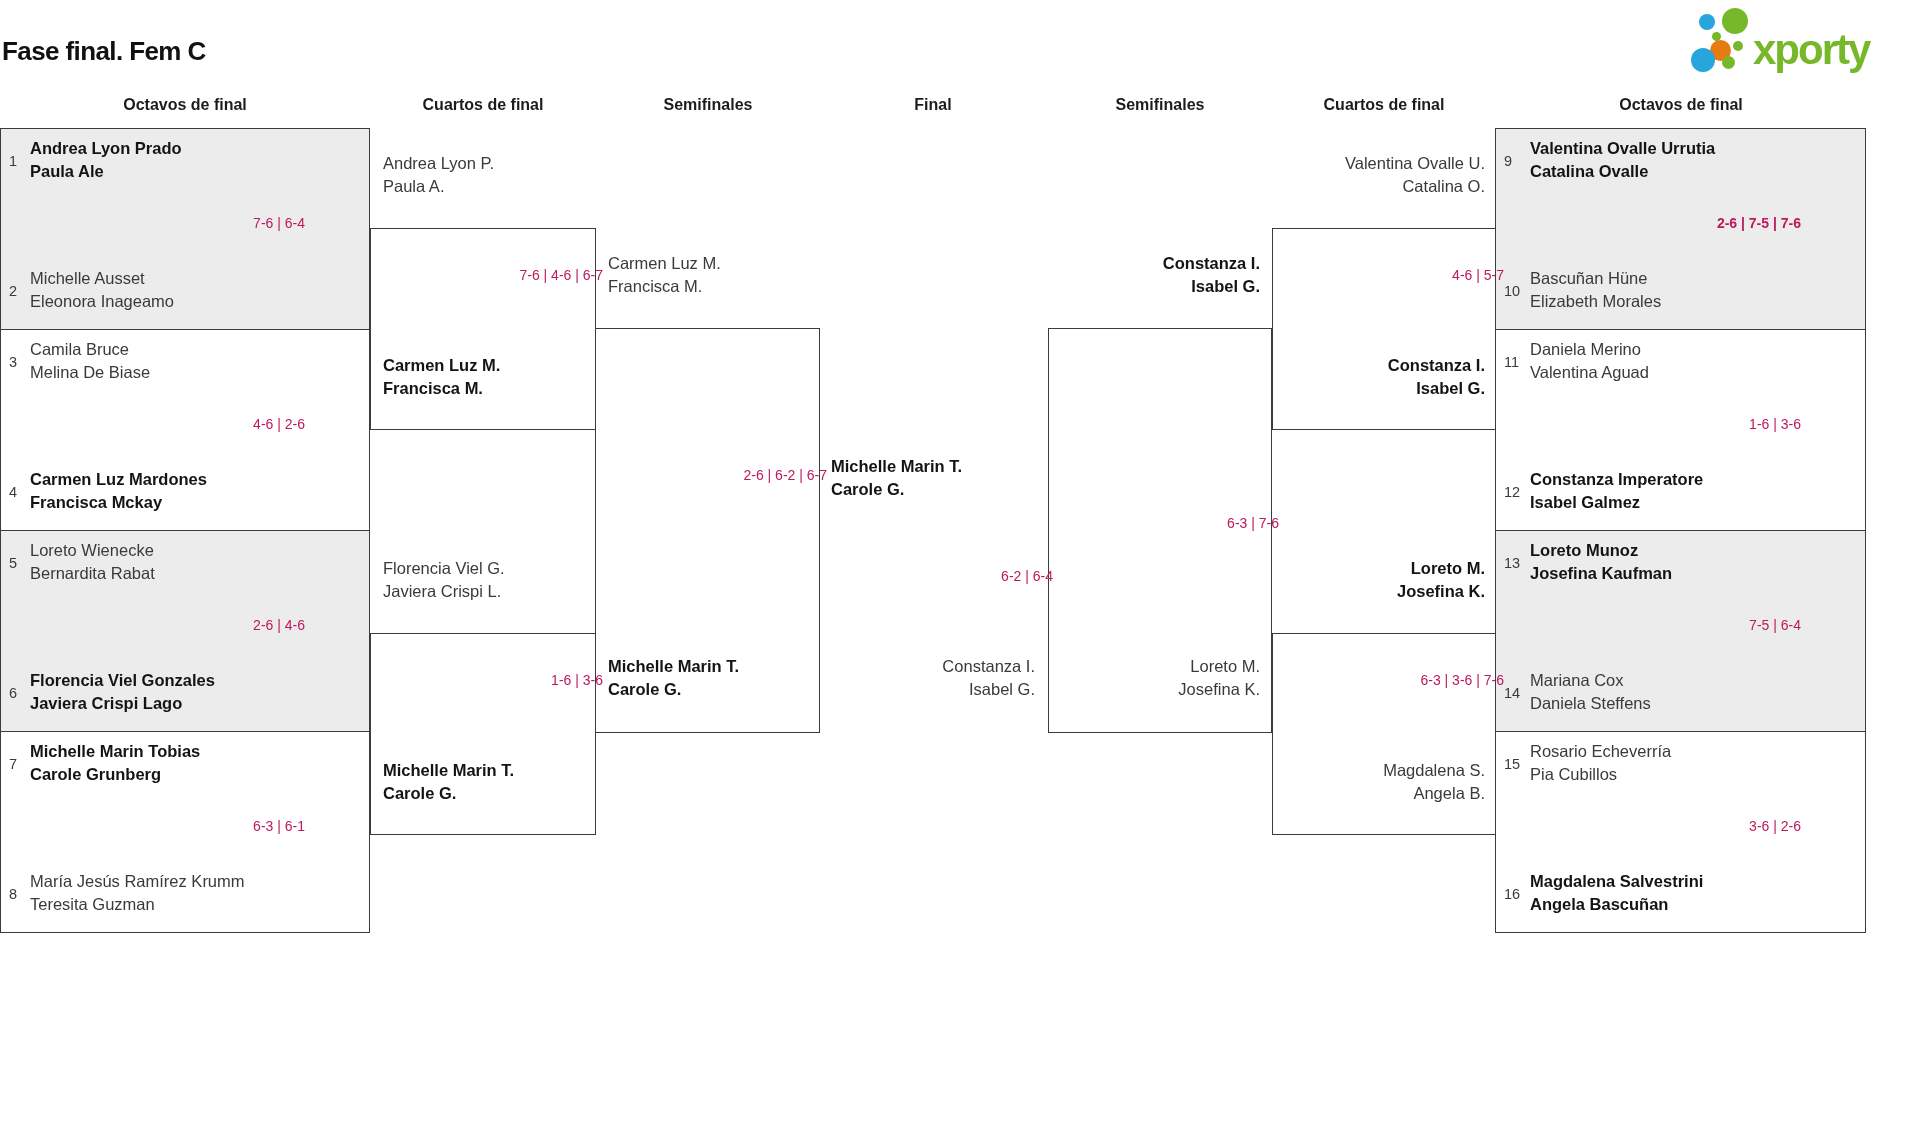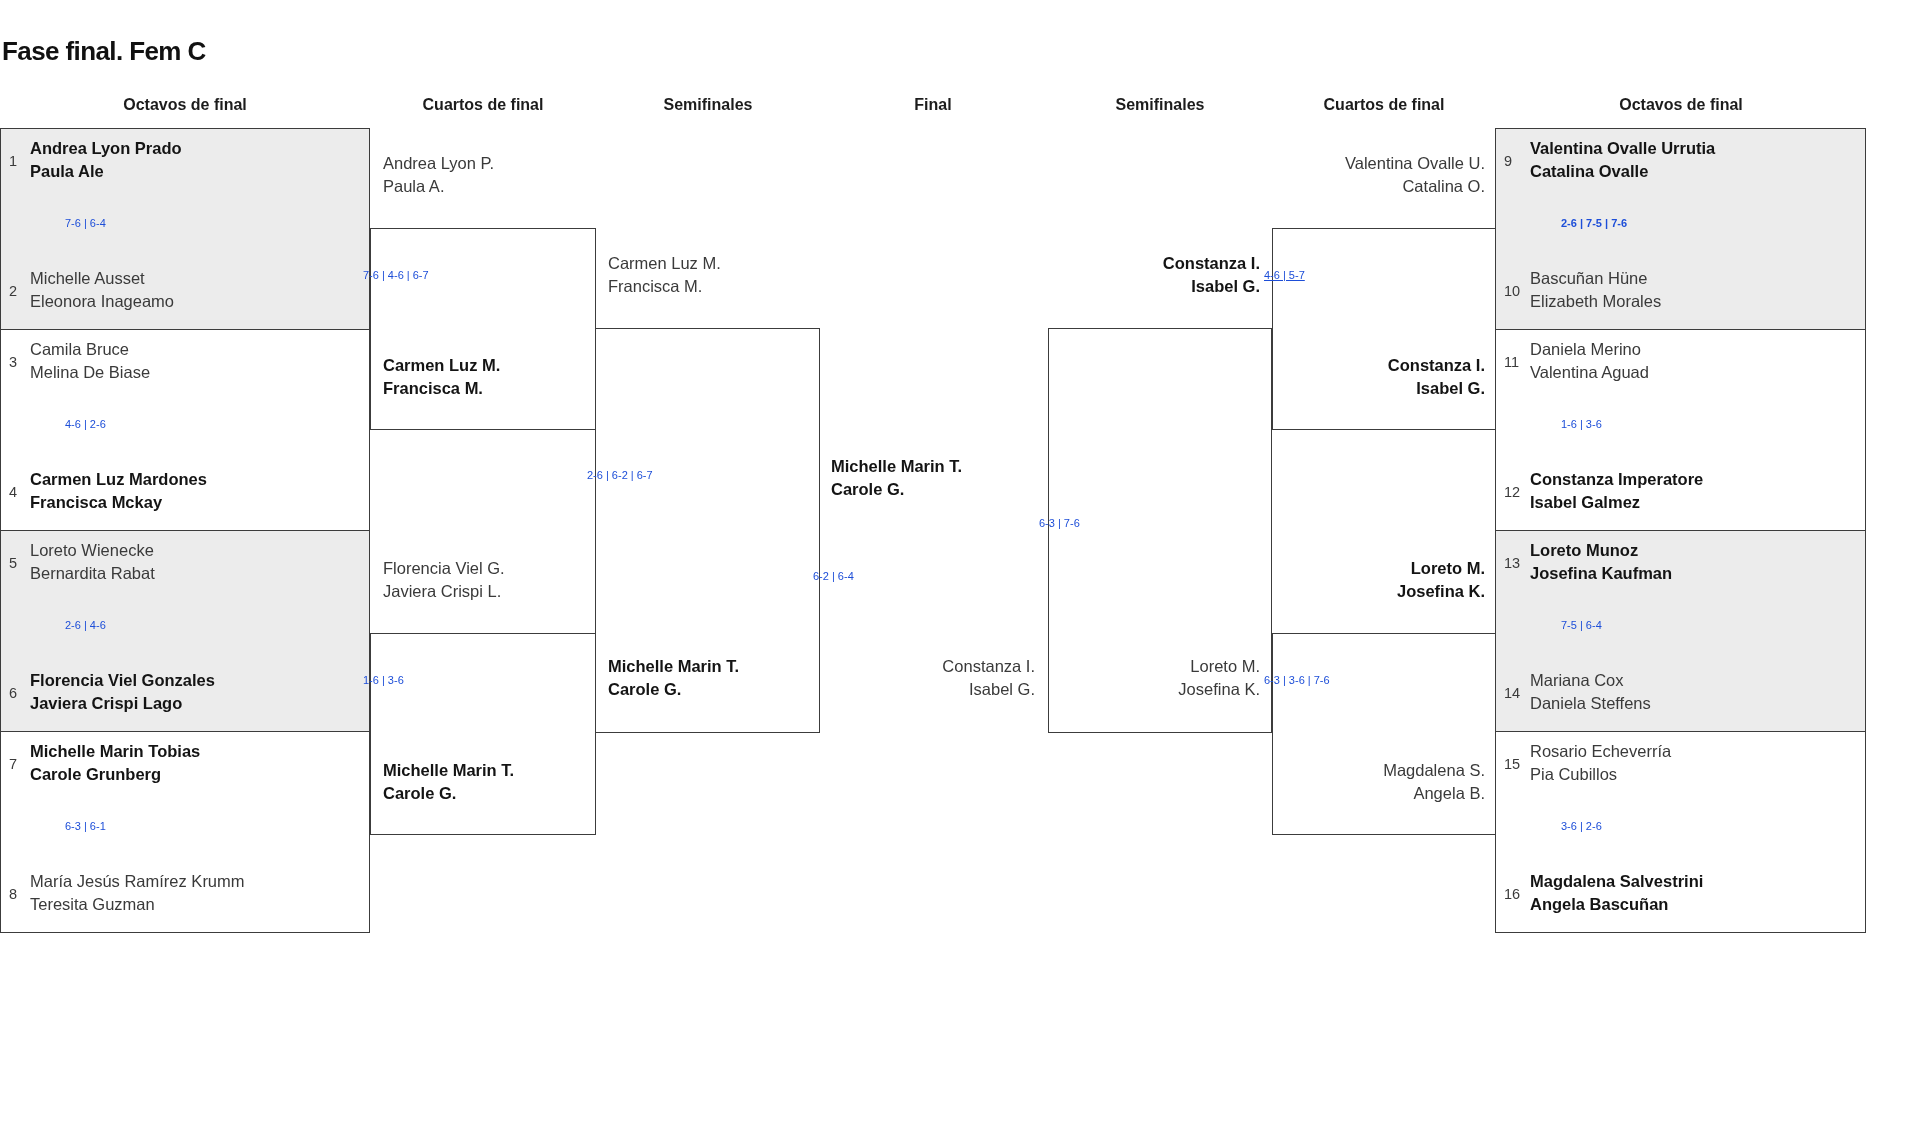--- a/index.html
+++ b/index.html
@@ -20,22 +20,22 @@
     background:#ffffff;
   }
   .box.gray { background:#ececec; }
   .team {
     position:absolute; font-size:16.5px; line-height:23px; color:#3a3a3a;
     font-weight:400; white-space:nowrap;
   }
   .team.bold { font-weight:700; color:#141414; }
   .team.right { text-align:right; }
   .score {
-    position:absolute; width:240px; text-align:left; font-size:11px;
-    line-height:14px; color:#1d4ed8; white-space:nowrap;
+    position:absolute; width:240px; text-align:right; font-size:14px;
+    line-height:14px; color:#be185d; white-space:nowrap;
   }
   .seed {
     position:absolute; font-size:14.5px; color:#3a3a3a; line-height:16px;
   }
   .seed.c { width:20px; text-align:center; }
   .logo { position:absolute; left:1688px; top:4px; width:222px; height:80px; }
   .dot { position:absolute; border-radius:50%; }
   .dot.green  { background:#76b82a; }
   .dot.blue   { background:#29a5de; }
   .dot.orange { background:#e87a12; }
@@ -44,20 +44,30 @@
     color:#76b82a; letter-spacing:-2px; white-space:nowrap;
   }
 </style>
 </head>
 <body>
 
 <div class="stage">
 
   <div class="title-line" style="top:36px;">Fase final. Fem C</div>
 
+  <div class="logo">
+    <span class="dot blue" style="left:11px;top:10px;width:16px;height:16px;"></span>
+    <span class="dot green" style="left:34px;top:4px;width:26px;height:26px;"></span>
+    <span class="dot green" style="left:24px;top:28px;width:9px;height:9px;"></span>
+    <span class="dot orange" style="left:22px;top:36px;width:21px;height:21px;"></span>
+    <span class="dot green" style="left:45px;top:37px;width:10px;height:10px;"></span>
+    <span class="dot blue" style="left:3px;top:44px;width:24px;height:24px;"></span>
+    <span class="dot green" style="left:34px;top:52px;width:13px;height:13px;"></span>
+    <span class="logo-text">xporty</span>
+  </div>
 
   <div class="hdr" style="left:75px;">Octavos de final</div>
   <div class="hdr" style="left:373px;">Cuartos de final</div>
   <div class="hdr" style="left:598px;">Semifinales</div>
   <div class="hdr" style="left:823px;">Final</div>
   <div class="hdr" style="left:1050px;">Semifinales</div>
   <div class="hdr" style="left:1274px;">Cuartos de final</div>
   <div class="hdr" style="left:1571px;">Octavos de final</div>
 
   <div class="box gray" style="left:0;top:128px;width:370px;height:202px;"></div>
@@ -191,21 +201,21 @@
   <div class="score" style="left:363px;top:673px;">1-6 | 3-6</div>
   <div class="team bold" style="left:383px;top:759px;">
     <div>Michelle Marin T.</div>
     <div>Carole G.</div>
   </div>
 
   <div class="team right" style="right:435px;top:152px;">
     <div>Valentina Ovalle U.</div>
     <div>Catalina O.</div>
   </div>
-  <div class="score" style="left:1264px;top:268px;text-decoration:underline;">4-6 | 5-7</div>
+  <div class="score" style="left:1264px;top:268px;">4-6 | 5-7</div>
   <div class="team right bold" style="right:435px;top:354px;">
     <div>Constanza I.</div>
     <div>Isabel G.</div>
   </div>
 
   <div class="team right bold" style="right:435px;top:557px;">
     <div>Loreto M.</div>
     <div>Josefina K.</div>
   </div>
   <div class="score" style="left:1264px;top:673px;">6-3 | 3-6 | 7-6</div>

